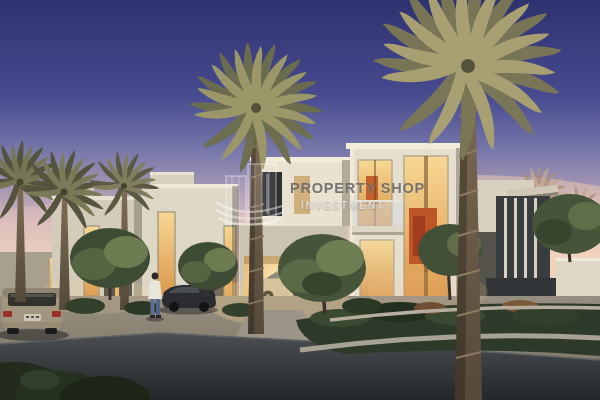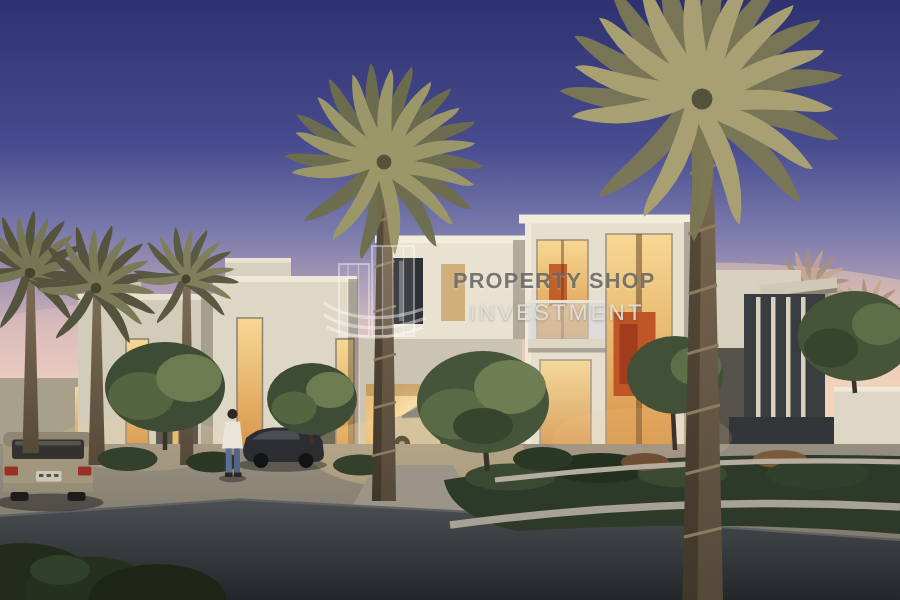--- a/index.html
+++ b/index.html
@@ -1,28 +1,28 @@
 <!DOCTYPE html>
 <html><head>
 <meta charset="utf-8">
 <style>
   html,body{margin:0;padding:0;background:#111;}
   .stage{position:relative;width:600px;height:400px;overflow:hidden;font-family:"Liberation Sans",sans-serif;}
   .stage svg{position:absolute;left:0;top:0;}
-  .wm{position:absolute;left:16px;top:0;width:495px;height:400px;pointer-events:none;}
+  .wm{position:absolute;left:4px;top:0;width:495px;height:400px;pointer-events:none;}
   .wm-line1{
     position:absolute;left:286px;top:180px;
     font-size:14.5px;font-weight:bold;letter-spacing:.8px;
     color:rgba(104,102,100,.88);
     text-shadow:0 1px 1px rgba(255,255,255,.18);
     white-space:nowrap;
   }
   .wm-line2{
     position:absolute;left:297px;top:200px;
-    font-size:15px;font-weight:normal;letter-spacing:2px;
+    font-size:10px;font-weight:bold;letter-spacing:2px;
     color:rgba(228,225,220,.92);
     text-shadow:0 1px 2px rgba(60,55,50,.35);
     white-space:nowrap;
   }
 </style>
 </head>
 <body>
 
 <div class="stage">
 <svg width="600" height="400" viewBox="0 0 600 400">

